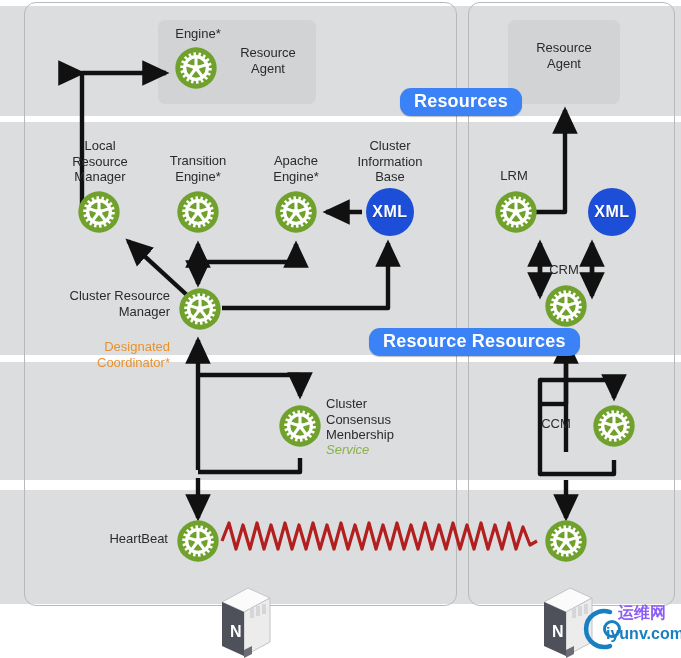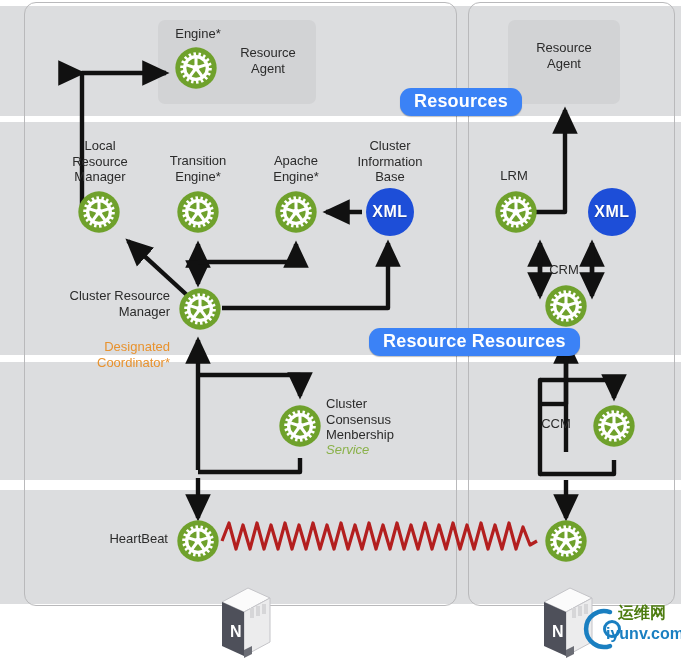--- a/index.html
+++ b/index.html
@@ -51,21 +51,21 @@
   .lbl.green-it{color:#8ab14a;font-style:italic;}
 
   
   #wires{position:absolute;left:0;top:0;width:681px;height:658px;pointer-events:none;}
 
   
   .server{position:absolute;width:58px;height:74px;}
 
   
   #watermark{position:absolute;left:576px;top:602px;width:104px;height:52px;}
-  #watermark .wm-cn{position:absolute;left:42px;top:1px;color:#4d7c0f;font-size:16px;font-weight:bold;}
+  #watermark .wm-cn{position:absolute;left:42px;top:1px;color:#8b5cf6;font-size:16px;font-weight:bold;}
   #watermark .wm-url{position:absolute;left:30px;top:23px;color:#1a7fc1;font-size:16px;font-weight:bold;}
 </style>
 </head>
 <body>
 
 <div id="stage">
 
   <div class="band" id="band-resources"></div>
   <div class="band" id="band-alloc"></div>
   <div class="band" id="band-membership"></div>

